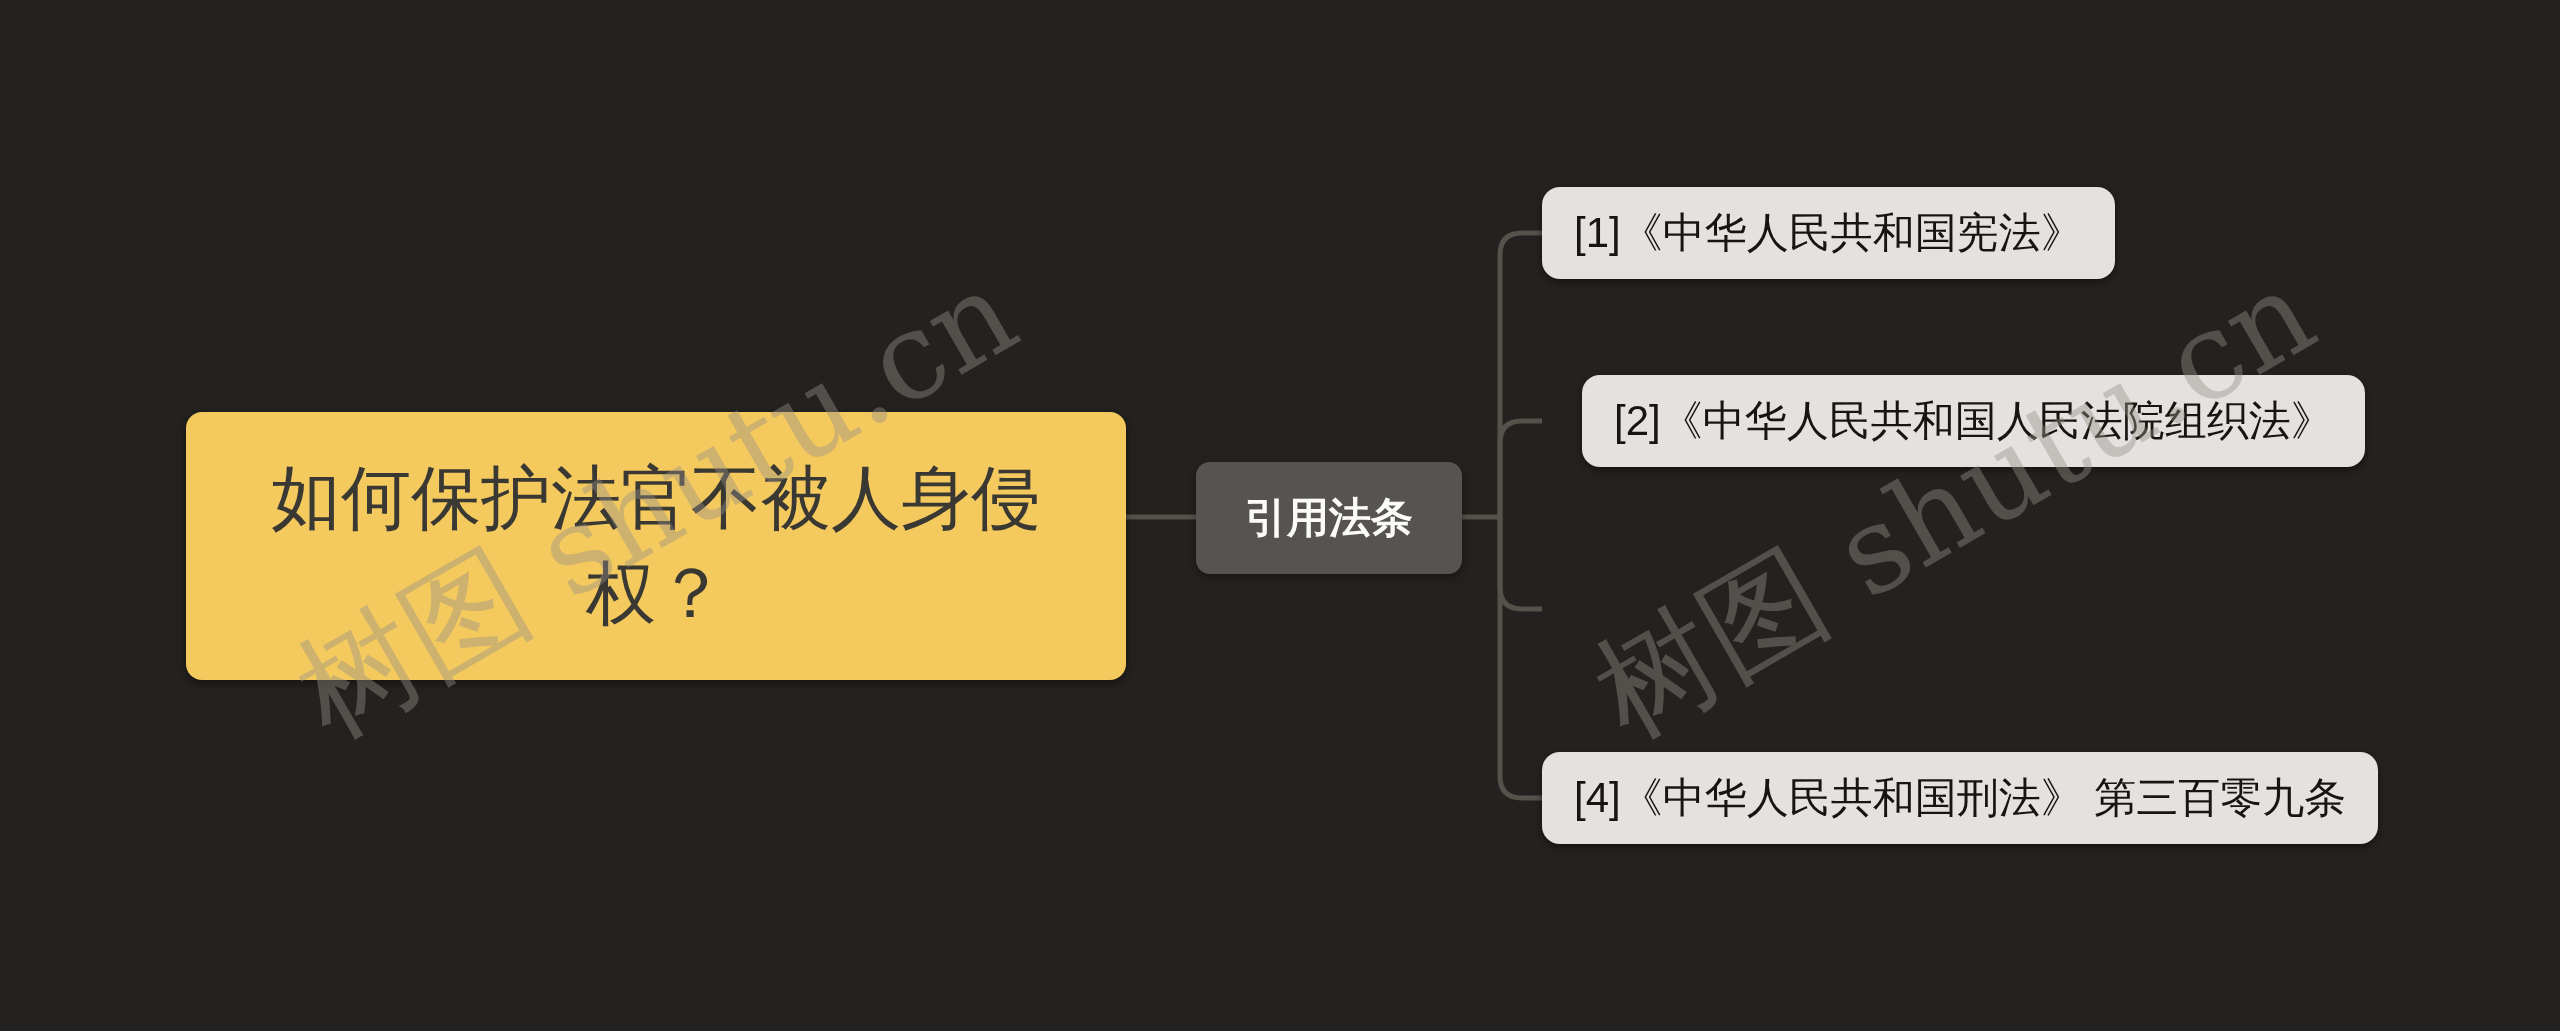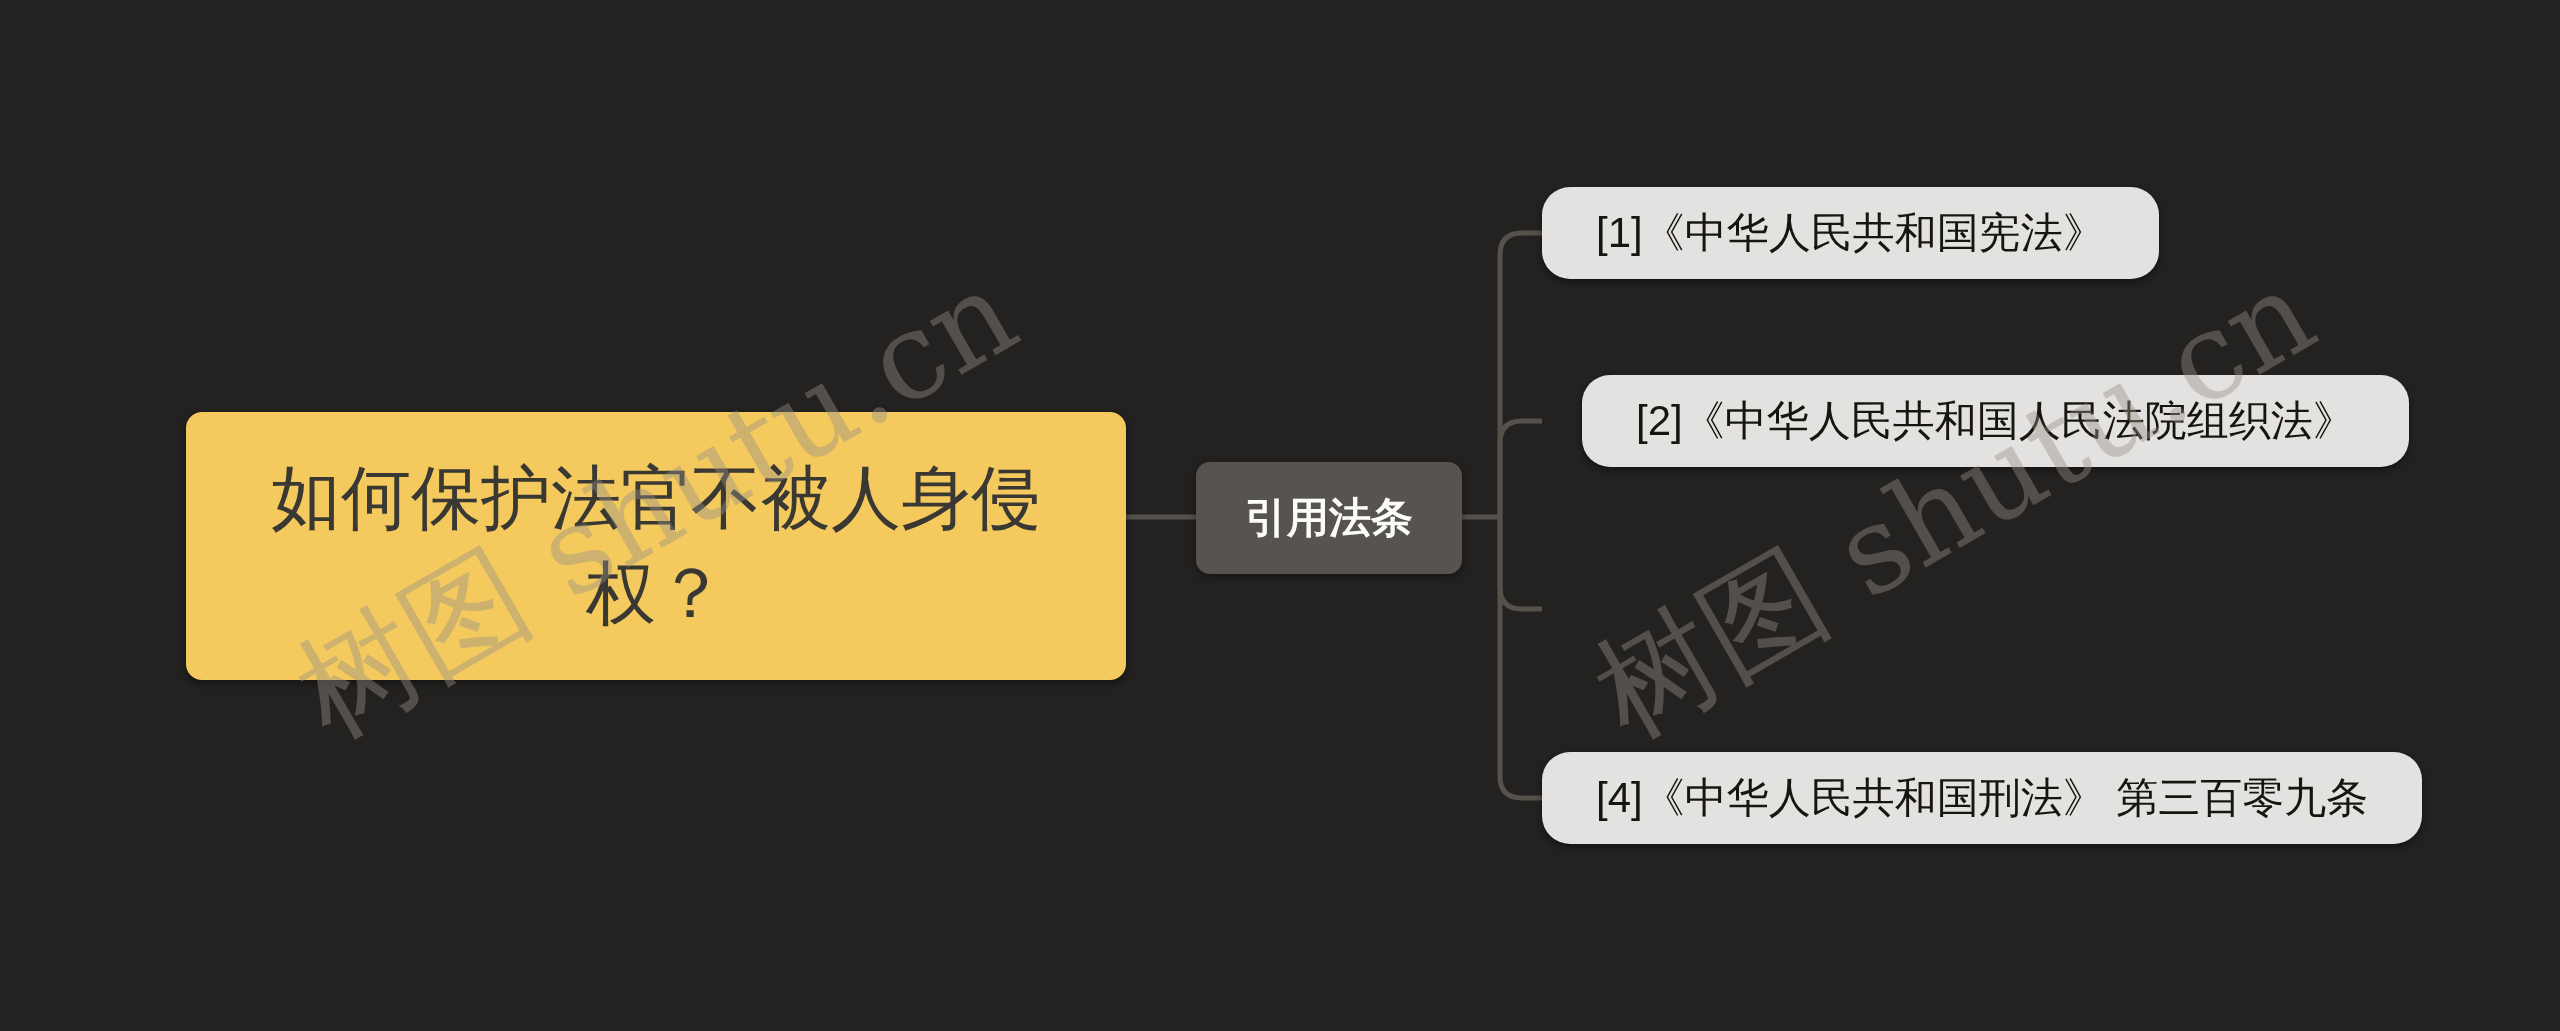--- a/index.html
+++ b/index.html
@@ -53,26 +53,26 @@
     white-space: nowrap;
     font-weight: bold;
   }
 
   
   .leaf-node {
     position: absolute;
     left: 1542px;
     height: 92px;
     background: #e4e2e0;
-    border-radius: 28px;
+    border-radius: 18px;
     box-shadow: 0 3px 7px rgba(0,0,0,0.45);
     color: #17150f;
     font-size: 42px;
     line-height: 92px;
-    padding: 0 54px;
+    padding: 0 32px;
     white-space: nowrap;
     display: inline-block;
   }
   .leaf-1 { top: 187px; }
   .leaf-2 { top: 375px; margin-left: 40px; }
   .leaf-3 { top: 563px; }
   .leaf-4 { top: 752px; }
 
   
   .watermark {

